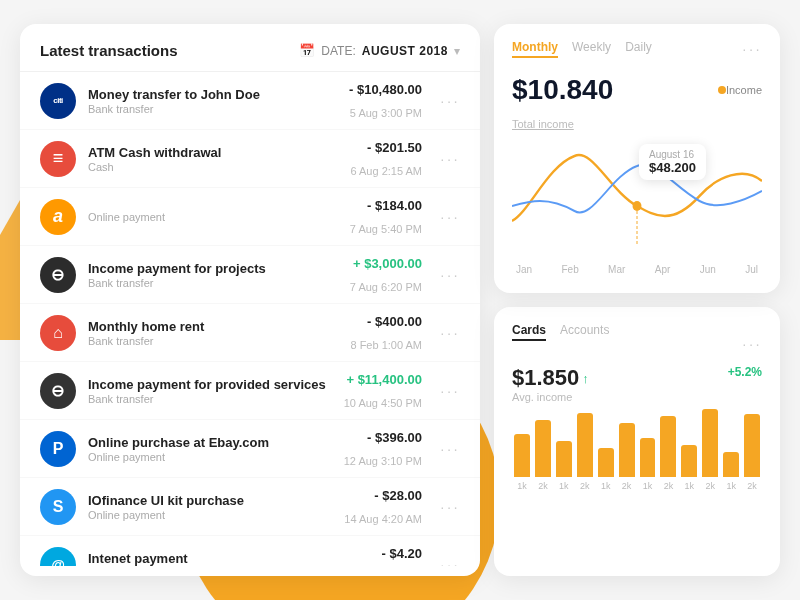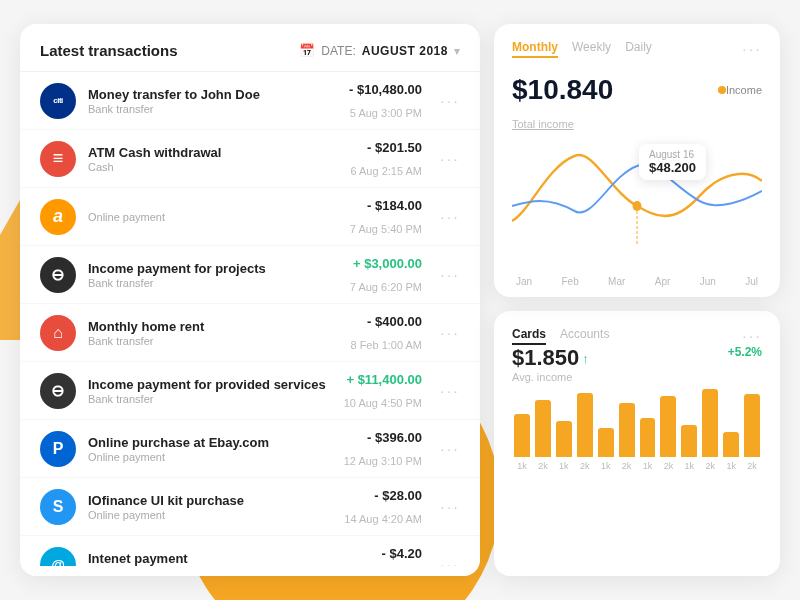--- a/index.html
+++ b/index.html
@@ -247,39 +247,39 @@
       font-size: 11px;
       z-index: 2;
     }
     .tooltip-date { color: #aaa; font-size: 10px; }
     .tooltip-val { font-weight: 700; color: #222; font-size: 13px; }
 
     .chart-labels {
       display: flex;
       justify-content: space-between;
       padding: 0 4px;
-      margin-top: 20px;
+      margin-top: 8px;
     }
     .chart-label {
       font-size: 10px;
       color: #bbb;
     }
 
     
     .cards-card {
       background: #fff;
       border-radius: 16px;
       padding: 16px 18px 10px 18px;
       box-shadow: 0 4px 24px rgba(0,0,0,0.08);
       flex: 1;
     }
     .cards-tabs {
       display: flex;
       gap: 14px;
-      margin-bottom: 0;
+      margin-bottom: 24px;
     }
     .cards-tab {
       font-size: 12px;
       color: #bbb;
       cursor: pointer;
     }
     .cards-tab.active {
       color: #222;
       font-weight: 700;
       border-bottom: 2px solid #222;

